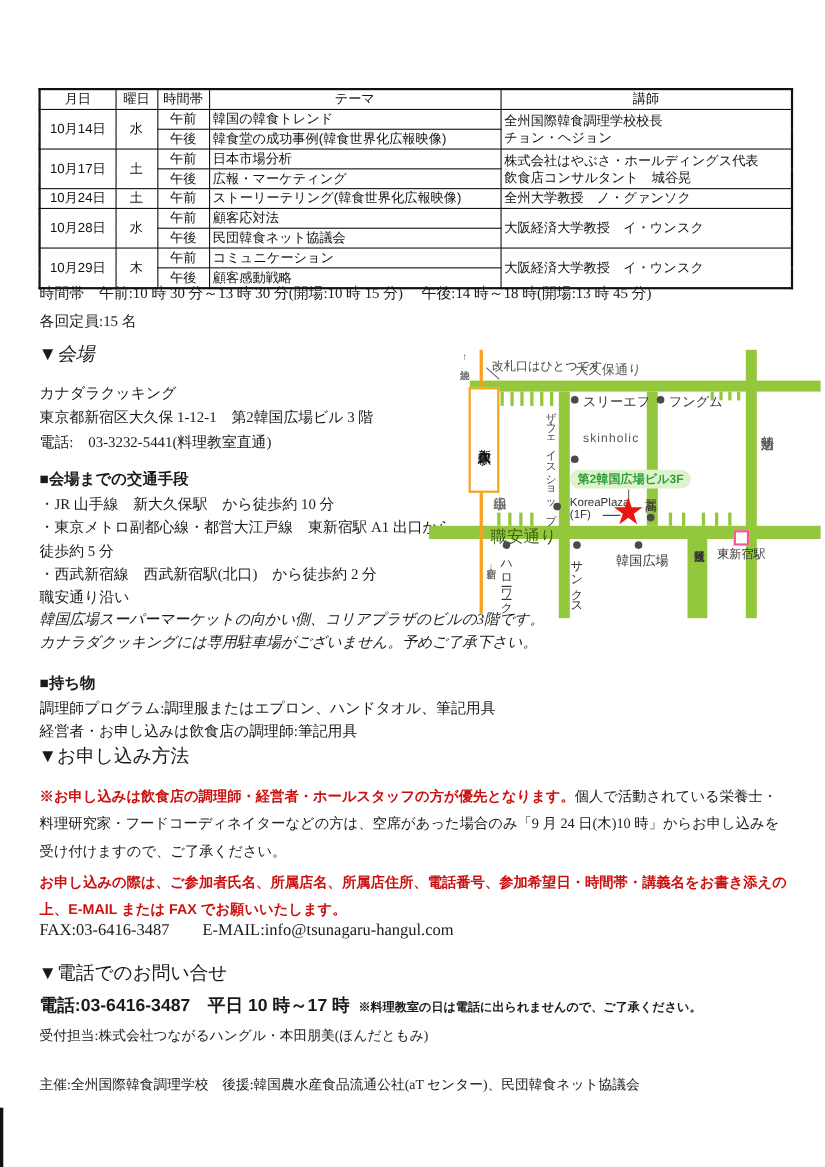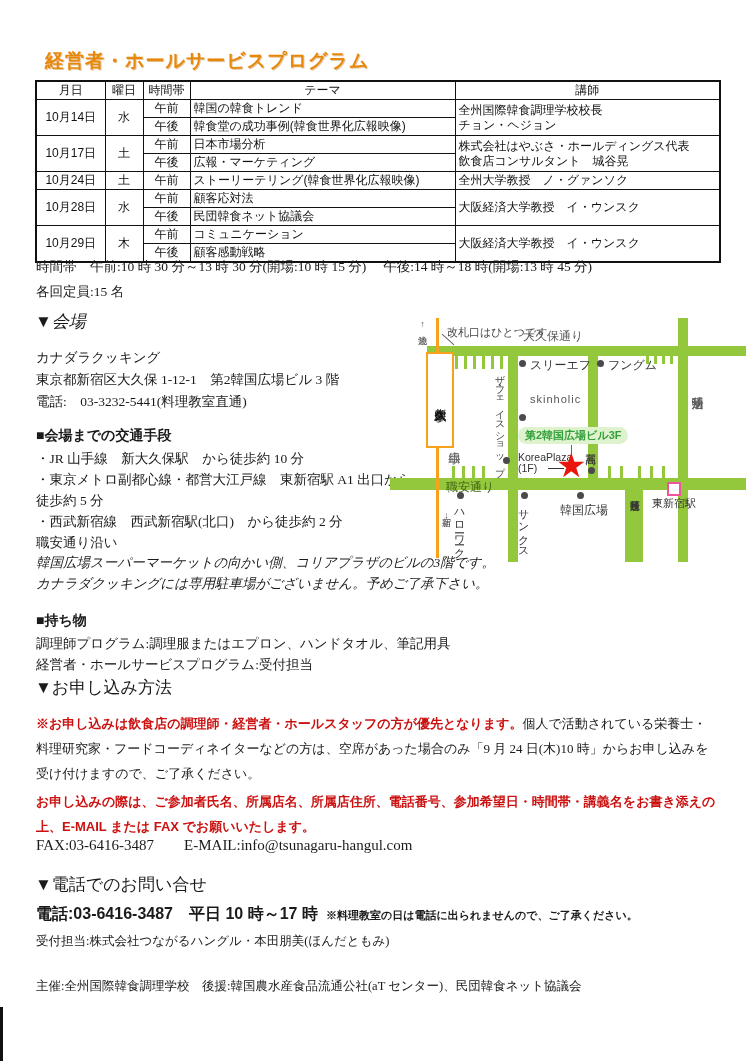--- a/index.html
+++ b/index.html
@@ -45,21 +45,20 @@
   #star{color:#e8160c;font-size:34px;line-height:1;z-index:6;font-family:"DejaVu Sans",sans-serif;}
   #pink-sq{width:10px;height:10px;border:2px solid #f0549b;background:#fff;z-index:6;}
   .thin-line{background:#666;z-index:3;}
   #edge-bar{left:0;top:1007px;width:3px;height:54px;background:#111;}
 </style>
 </head>
 <body>
 
 <div id="page">
 
-  <div class="abs" id="title">経営者・ホールサービスプログラム</div>
 
   <div class="abs" id="sched">
     <table>
       <colgroup>
           <col style="width:69px">
           <col style="width:38px">
           <col style="width:47px">
           <col style="width:265px">
           <col style="width:265px">
         </colgroup>
@@ -159,21 +158,21 @@
   </div>
 
   <div class="abs" style="left:36px;top:552px;width:680px;font-style:italic;">
     <div class="body-line">韓国広場スーパーマーケットの向かい側、コリアプラザのビルの3階です。</div>
     <div class="body-line">カナラダクッキングには専用駐車場がございません。予めご了承下さい。</div>
   </div>
 
   <div class="abs h-sq" style="left:36px;top:612px;">■持ち物</div>
   <div class="abs" style="left:36px;top:633px;width:680px;">
     <div class="body-line">調理師プログラム:調理服またはエプロン、ハンドタオル、筆記用具</div>
-    <div class="body-line">経営者・ホールサービスプログラム:受付担当</div>
+    <div class="body-line">経営者・お申し込みは飲食店の調理師:筆記用具</div>
   </div>
 
   <div class="abs h-tri" style="left:35px;top:676px;">▼お申し込み方法</div>
 
   <div class="abs para" style="left:36px;top:711px;">
     <span class="red">※お申し込みは飲食店の調理師・経営者・ホールスタッフの方が優先となります。</span><span>個人で活動されている栄養士・料理研究家・フードコーディネイターなどの方は、空席があった場合のみ「9 月 24 日(木)10 時」からお申し込みを受け付けますので、ご了承ください。</span>
   </div>
 
   <div class="abs para red" style="left:36px;top:789px;">お申し込みの際は、ご参加者氏名、所属店名、所属店住所、電話番号、参加希望日・時間帯・講義名をお書き添えの上、E-MAIL または FAX でお願いいたします。</div>
 
@@ -230,21 +229,21 @@
     <div class="abs" id="station-box" style="left:36px;top:36px;width:24px;height:92px;">
       <span>新大久保駅</span>
     </div>
     <div class="abs vtext" style="left:27px;top:3px;font-size:9px;color:#555;">↑池袋</div>
     <div class="abs mlabel" style="left:57px;top:9px;font-size:11px;color:#444;">改札口はひとつです</div>
     <div class="abs thin-line" style="left:50px;top:23px;width:16px;height:1px;transform:rotate(42deg);"></div>
     <div class="abs vtext" style="left:58px;top:126px;font-size:12px;color:#666;">山手線</div>
     <div class="abs vtext" style="left:51px;top:194px;font-size:9px;color:#555;">新宿↓</div>
 
     <div class="abs mlabel" style="left:133px;top:12px;">大久保通り</div>
-    <div class="abs mlabel" style="left:56px;top:163px;font-size:12px;color:#3f6212;z-index:3;">職安通り</div>
+    <div class="abs mlabel" style="left:56px;top:163px;font-size:15px;color:#3f6212;z-index:3;">職安通り</div>
     <div class="abs vtext" style="left:301px;top:72px;font-size:12px;color:#555;">明治通り</div>
     <div class="abs vtext" style="left:239px;top:177px;font-size:10px;color:#333;z-index:4;">区役所通り</div>
 
     <div class="abs dot" style="left:129px;top:44px;"></div>
     <div class="abs poi" style="left:140px;top:41px;">スリーエフ</div>
 
     <div class="abs dot" style="left:207px;top:44px;"></div>
     <div class="abs poi" style="left:218px;top:41px;">フングム</div>
 
     <div class="abs dot" style="left:129px;top:98px;"></div>

